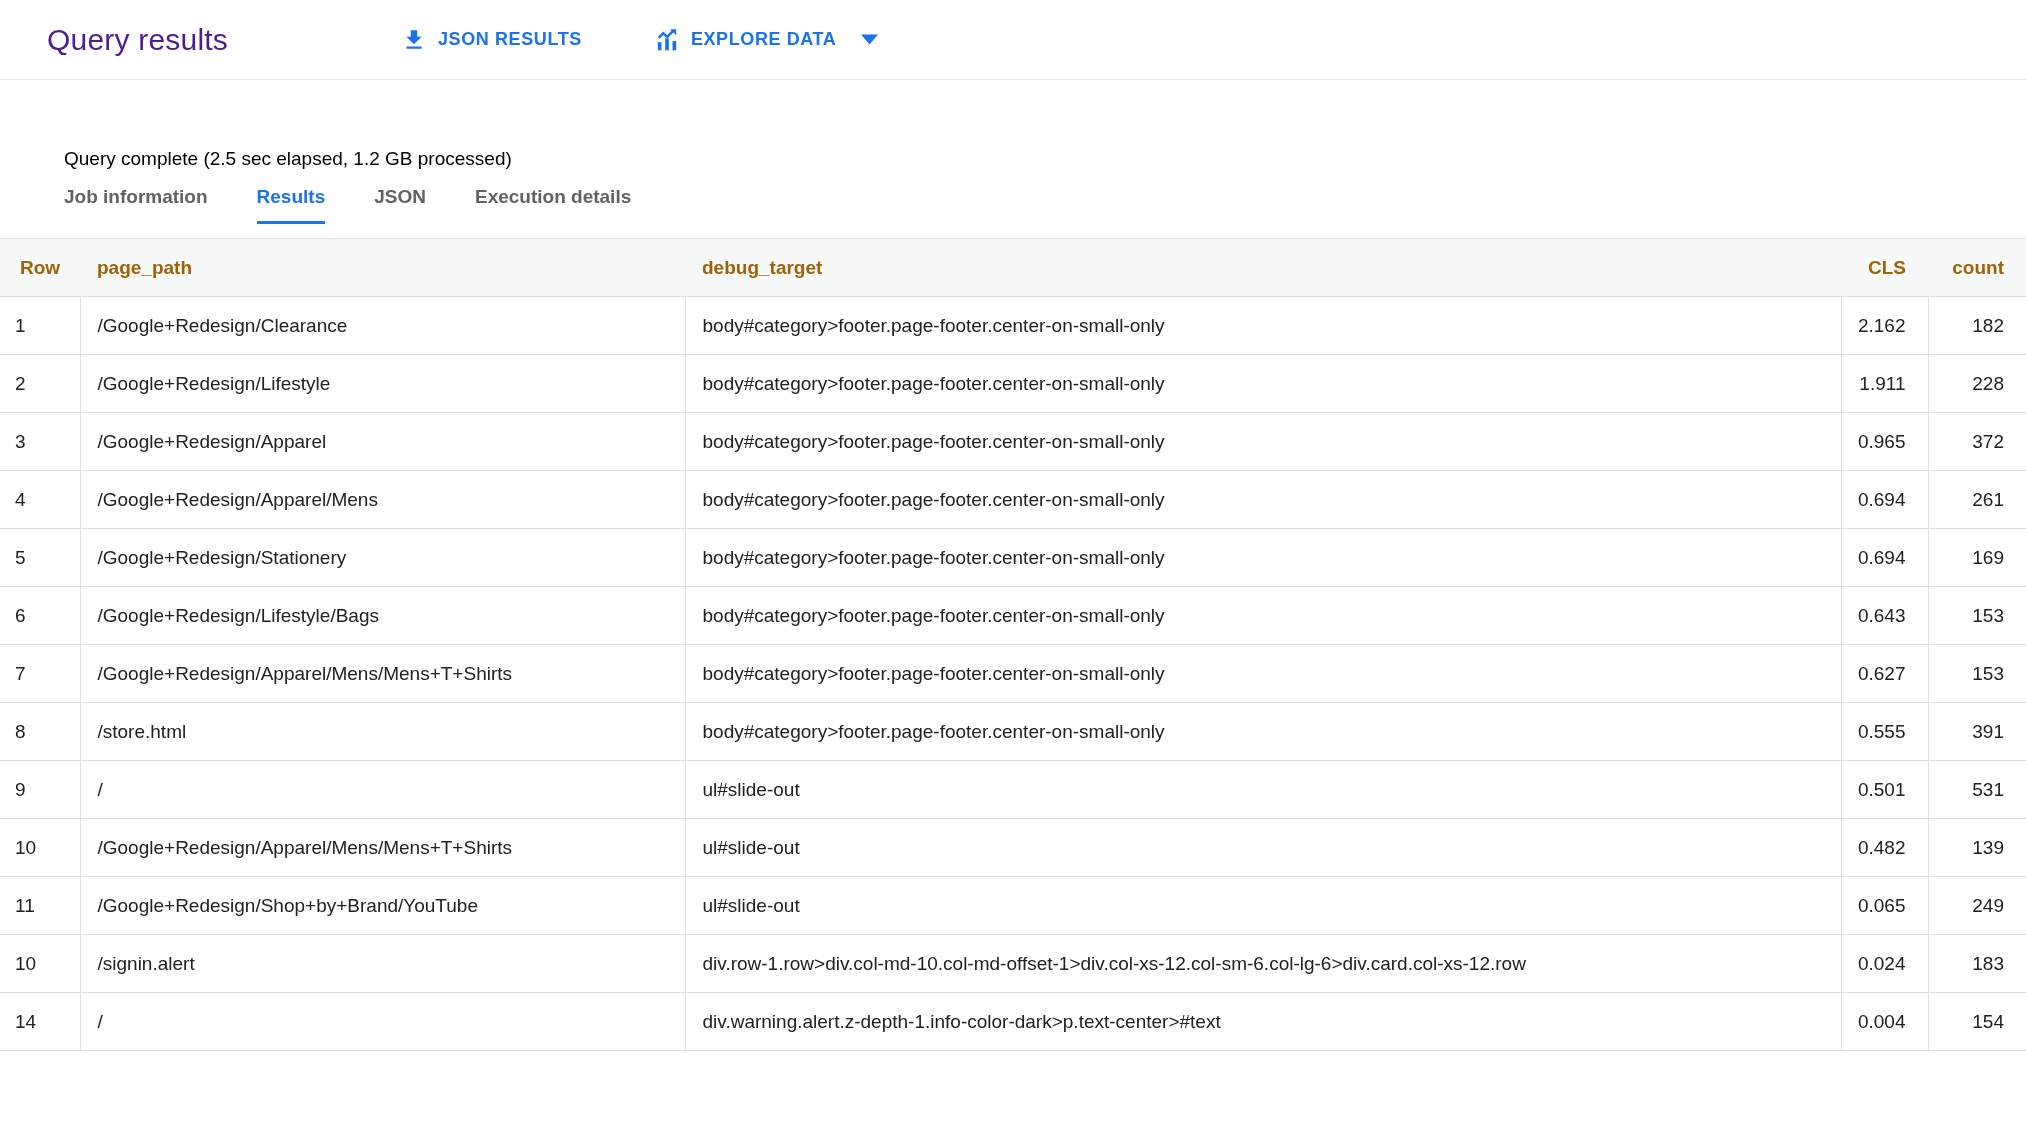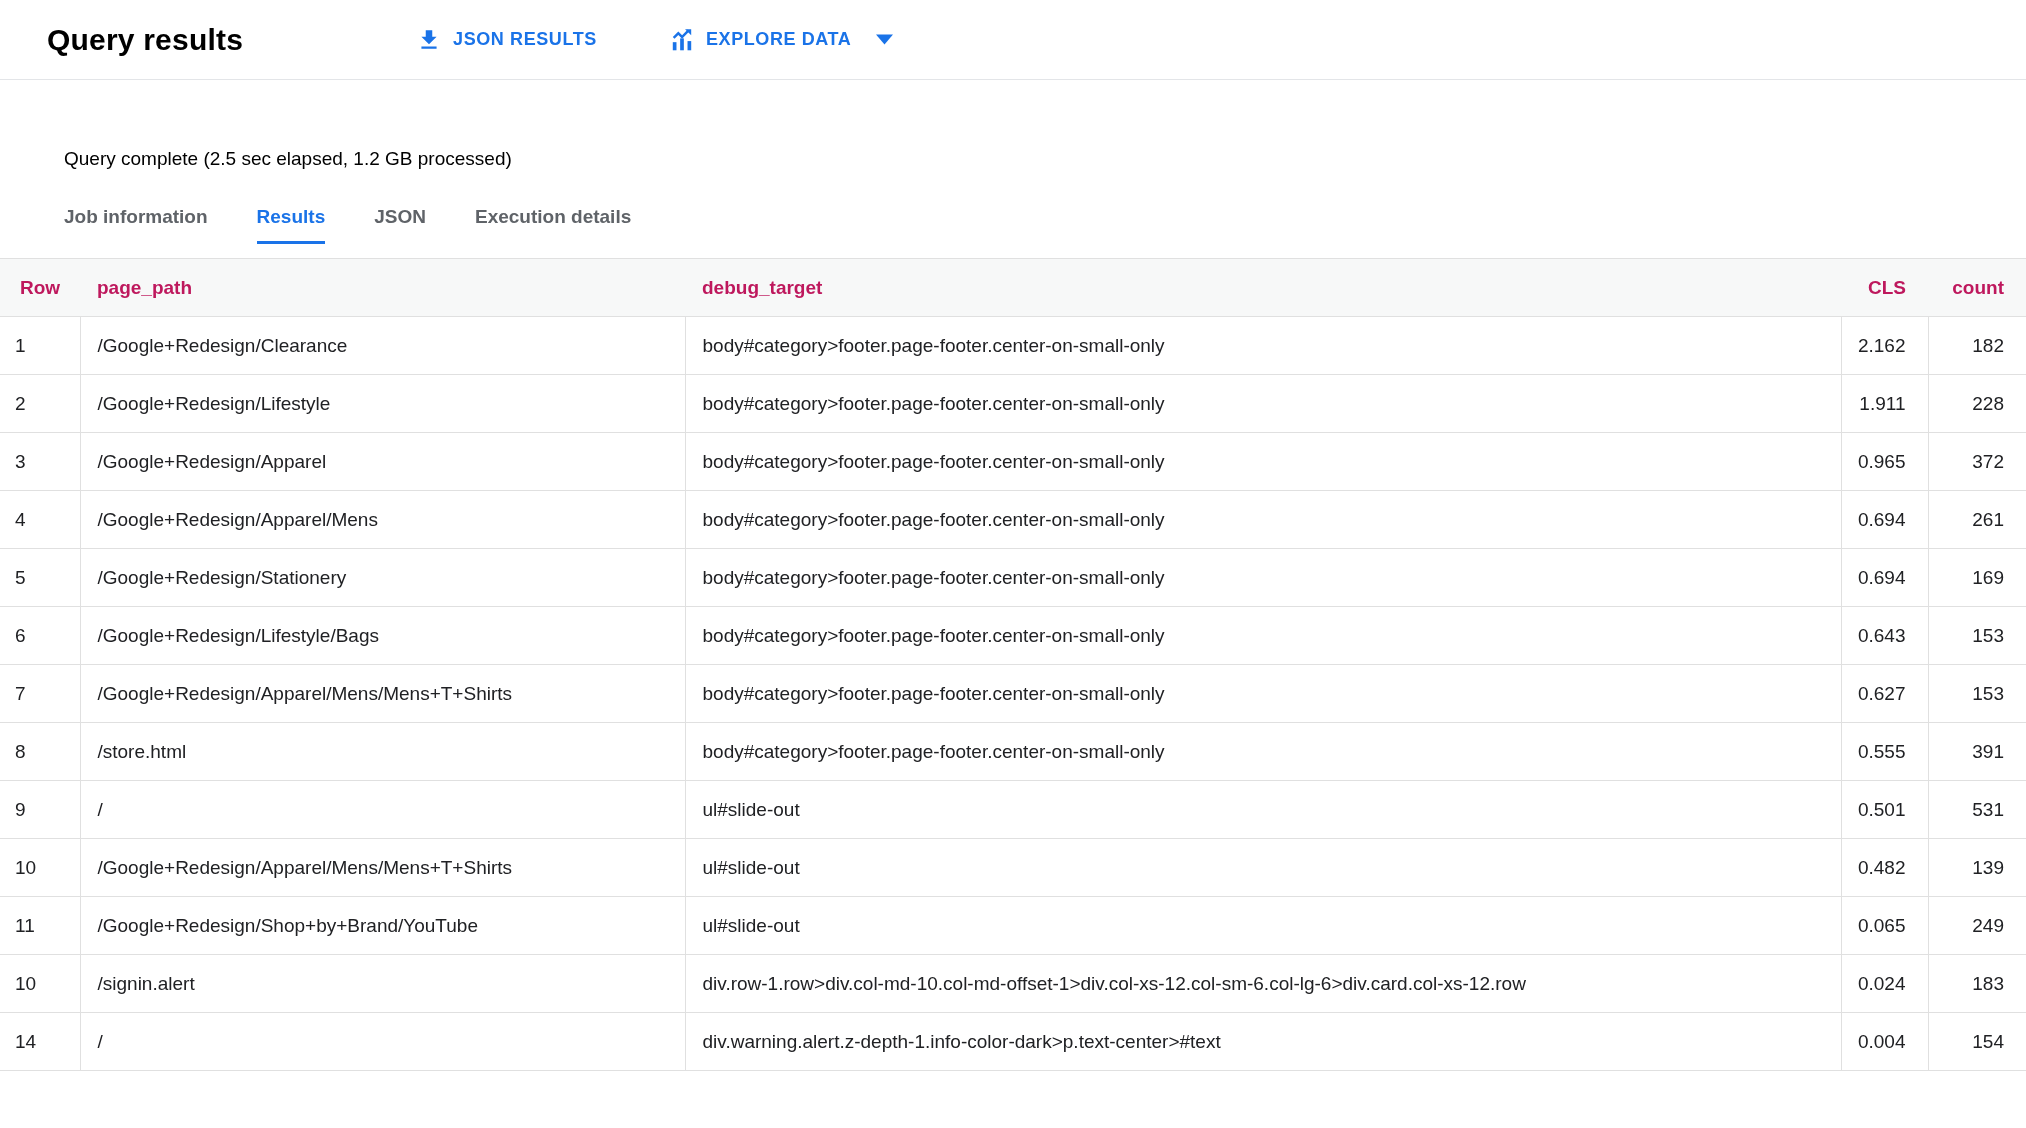--- a/index.html
+++ b/index.html
@@ -15,22 +15,22 @@
   .topbar {
     height:80px;
     display:flex;
     align-items:center;
     padding-left:47px;
     border-bottom:1px solid #e3e5e8;
     background:#fff;
   }
   .page-title {
     font-size:30px;
-    font-weight:700;
-    color:#000000;
+    font-weight:400;
+    color:#4c1d95;
     letter-spacing:0.2px;
     white-space:nowrap;
   }
   .topbar-btn {
     display:flex;
     align-items:center;
     gap:11px;
     background:none;
     border:none;
     color:#1a73e8;
@@ -50,21 +50,21 @@
   .status-line {
     margin:68px 0 0 64px;
     font-size:19px;
     color:#000000;
   }
 
   
   .tabs {
     display:flex;
     gap:49px;
-    margin:36px 0 0 64px;
+    margin:16px 0 0 64px;
   }
   .tab {
     font-size:19px;
     font-weight:700;
     color:#5f6368;
     padding-bottom:13px;
     border-bottom:3px solid transparent;
     cursor:pointer;
     white-space:nowrap;
   }
@@ -82,21 +82,21 @@
     font-size:19px;
   }
   .results-table th {
     height:58px;
     background:#f7f8f8;
     border-top:1px solid #e0e0e0;
     border-bottom:1px solid #e0e0e0;
     font-weight:700;
     text-align:left;
     padding-left:17px;
-    color:#be185d;
+    color:#a16207;
     white-space:nowrap;
   }
   .results-table td {
     height:58px;
     border-bottom:1px solid #e0e0e0;
     padding-left:17px;
     white-space:nowrap;
     overflow:hidden;
     color:#202124;
     background:#fff;

